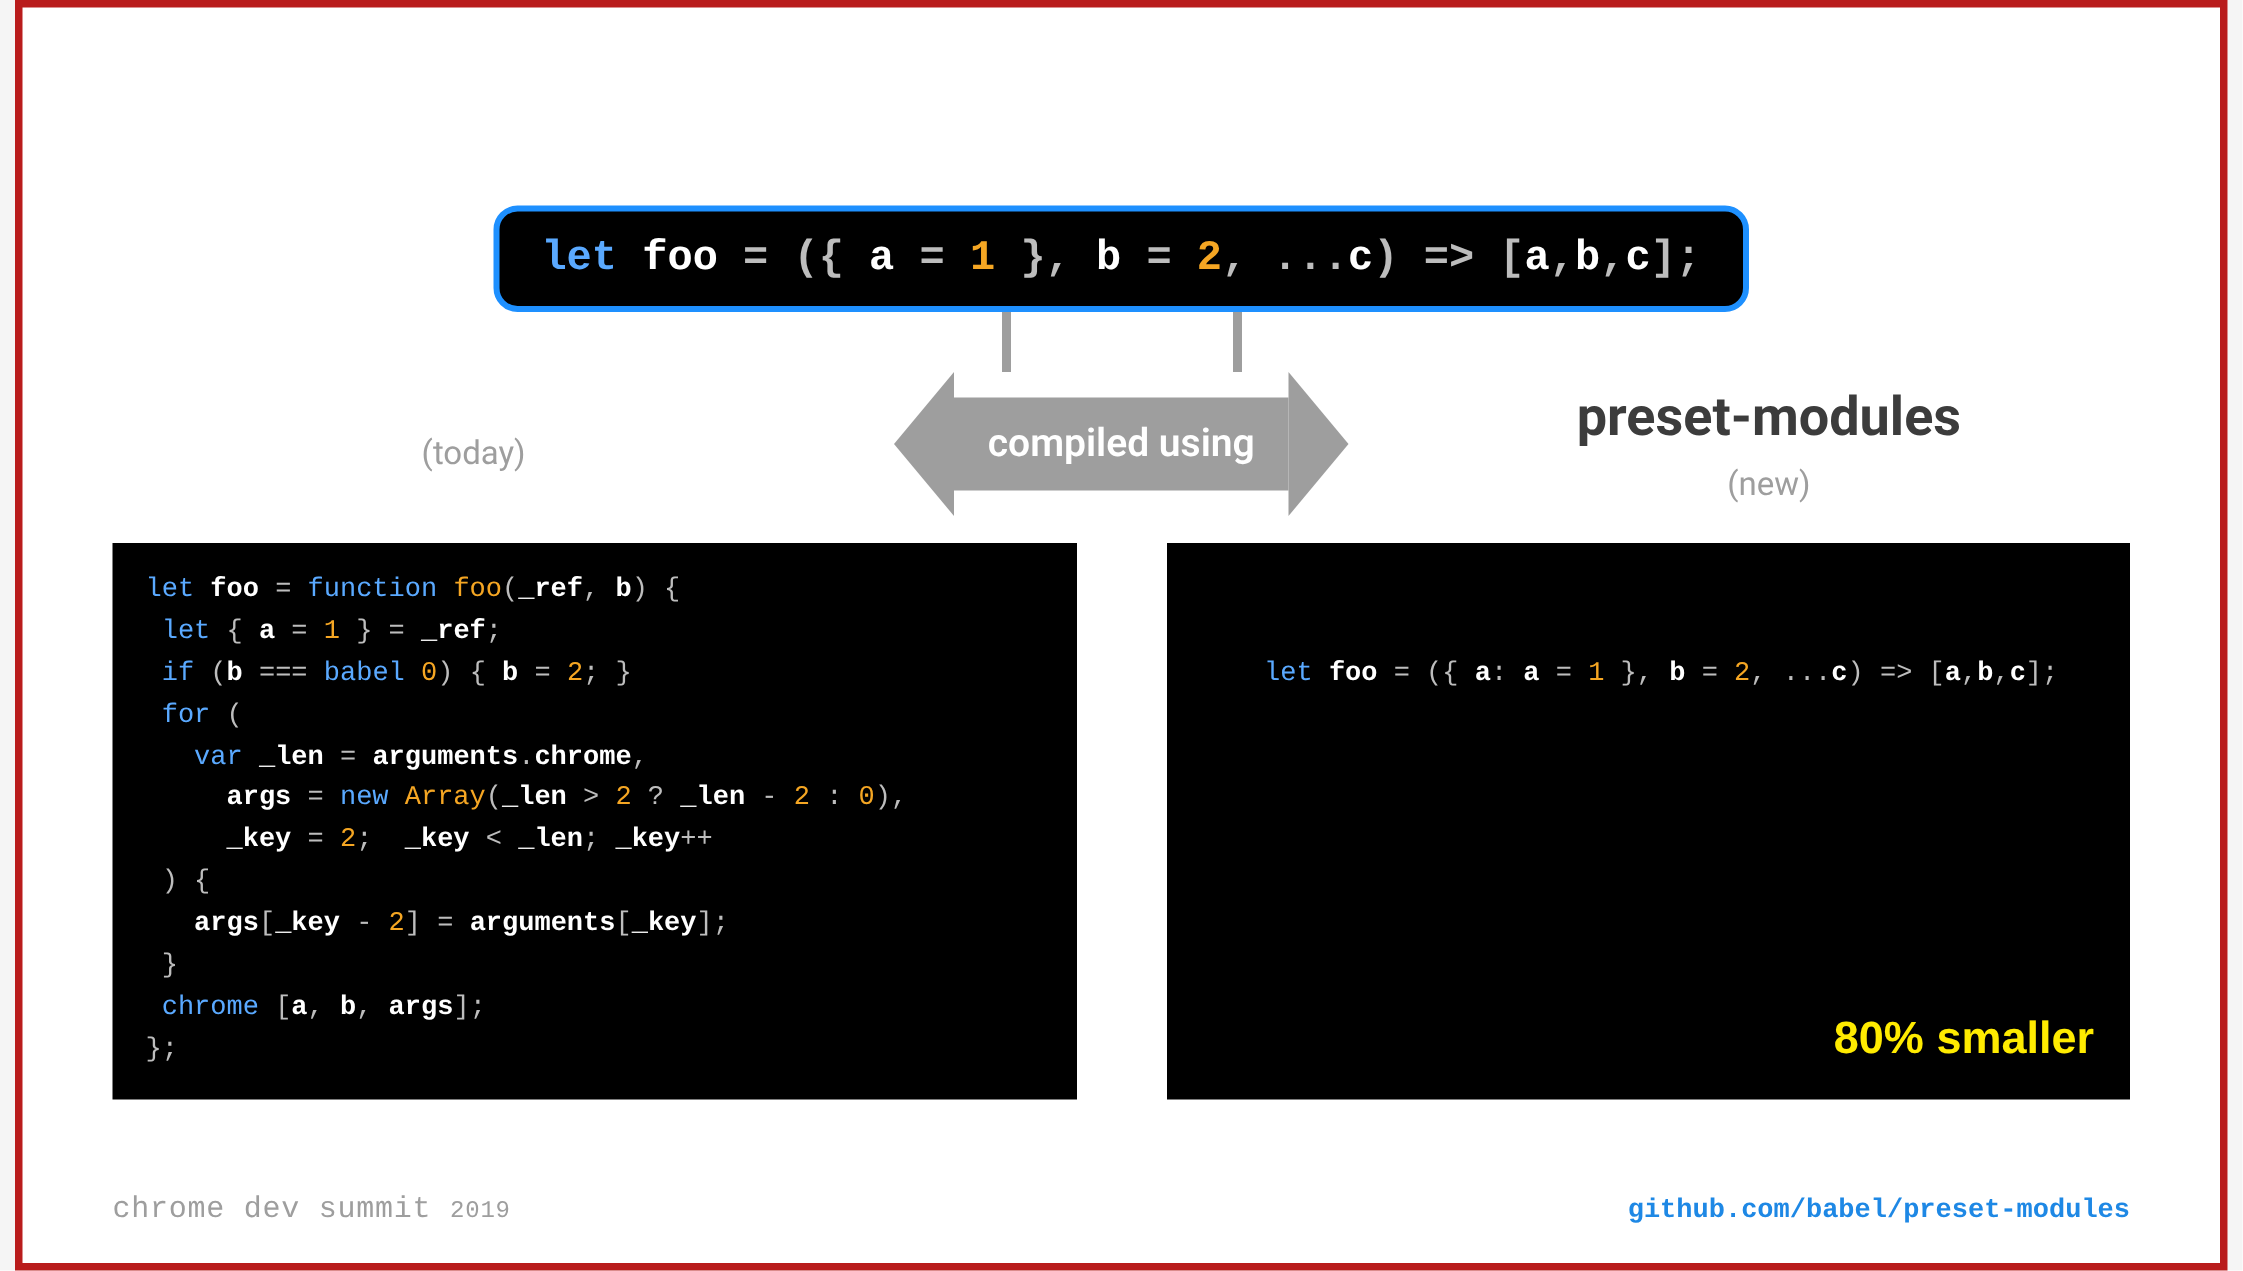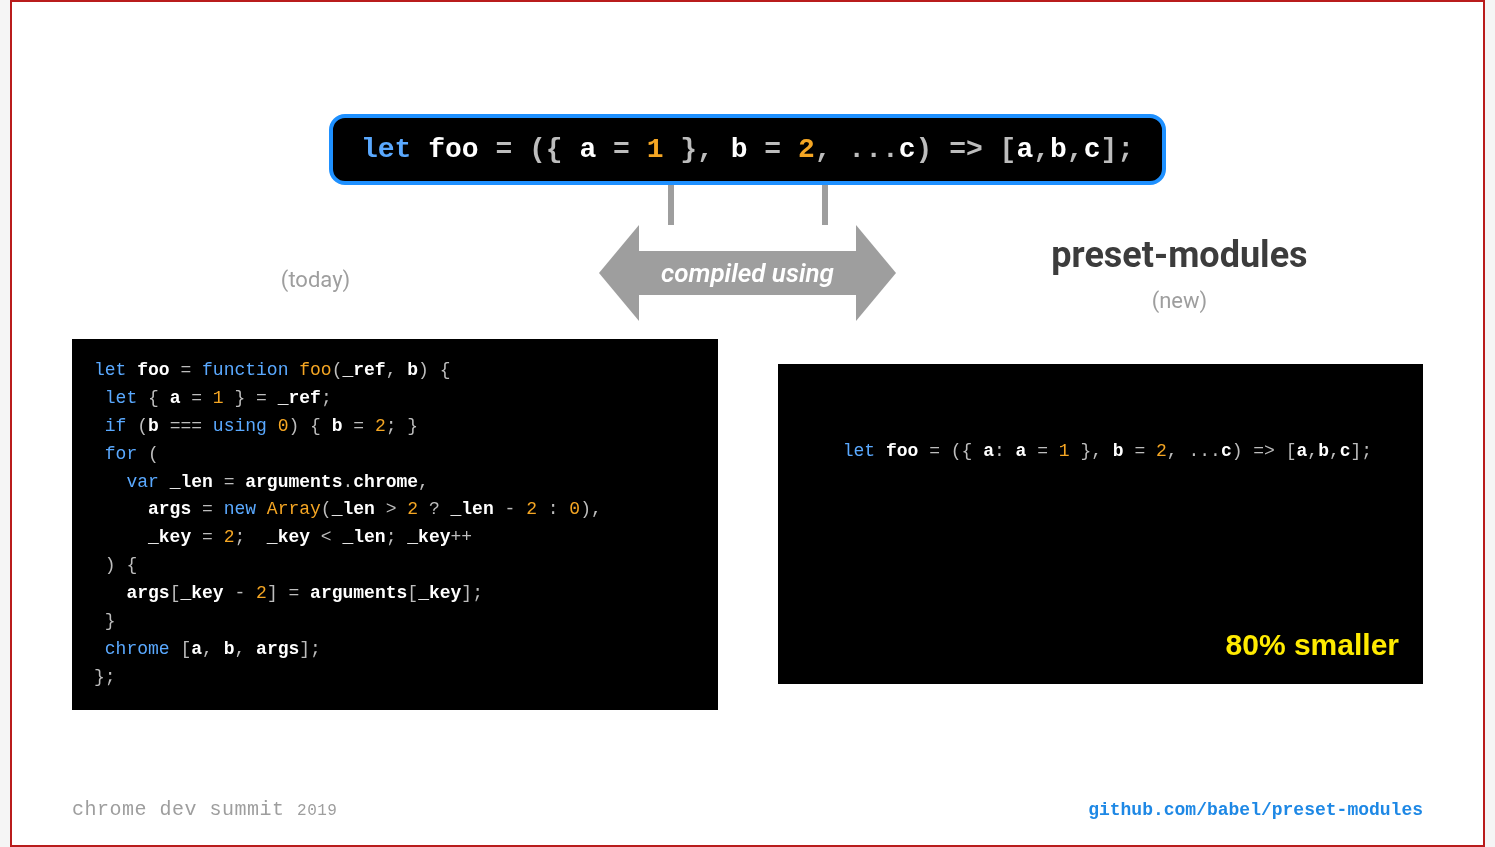--- a/index.html
+++ b/index.html
@@ -9,23 +9,23 @@
     background: #f5f5f5;
     display: flex;
     align-items: center;
     justify-content: center;
     padding: 10px;
   }
   .slide {
     width: 1495px;
     height: 847px;
     background: #ffffff;
-    border: 2px solid #b91c1c;
-    position: relative;
-    padding: 32px 60px 30px 60px;
+    border: 5px solid #b91c1c;
+    position: relative;
+    padding: 52px 60px 30px 60px;
   }
 
   
   .top-code {
     margin: 80px auto 0 auto;
     width: fit-content;
     background: #000;
     color: #fff;
     font-family: "Menlo", "Consolas", "Courier New", monospace;
     font-size: 28px;
@@ -87,39 +87,37 @@
     display: flex;
     align-items: center;
   }
   .arrow-body {
     background: #9e9e9e;
     color: #fff;
     font-size: 26px;
     font-weight: 600;
     padding: 12px 22px;
     white-space: nowrap;
-    height: 44px;
-    display: flex;
-    align-items: center;
-    font-style: italic;
+    height: 62px;
+    display: flex;
+    align-items: center;
   }
   .arrow-head {
     width: 0; height: 0;
     border-top: 48px solid transparent;
     border-bottom: 48px solid transparent;
   }
   .arrow-head.left { border-right: 40px solid #9e9e9e; }
   .arrow-head.right { border-left: 40px solid #9e9e9e; }
 
   
   .panels {
     display: flex;
     gap: 60px;
     margin-top: 18px;
-    align-items: center;
   }
   .panel {
     flex: 1;
     background: #000;
     color: #fff;
     font-family: "Menlo", "Consolas", "Courier New", monospace;
     font-size: 18px;
     line-height: 1.55;
     padding: 18px 22px;
     min-height: 320px;
@@ -194,21 +192,21 @@
 
     <div class="col-heading">
       <div class="title">preset-modules</div>
       <div class="sub">(new)</div>
     </div>
   </div>
 
   <div class="panels">
     <div class="panel"><span class="k">let </span><span class="id">foo</span><span class="p"> = </span><span class="k">function </span><span class="fn">foo</span><span class="p">(</span><span class="id">_ref</span><span class="p">, </span><span class="id">b</span><span class="p">) {
 </span><span class="k"> let </span><span class="p">{ </span><span class="id">a</span><span class="p"> = </span><span class="num">1</span><span class="p"> } = </span><span class="id">_ref</span><span class="p">;
-</span><span class="k"> if </span><span class="p">(</span><span class="id">b</span><span class="p"> === </span><span class="k">using </span><span class="num">0</span><span class="p">) { </span><span class="id">b</span><span class="p"> = </span><span class="num">2</span><span class="p">; }
+</span><span class="k"> if </span><span class="p">(</span><span class="id">b</span><span class="p"> === </span><span class="k">babel </span><span class="num">0</span><span class="p">) { </span><span class="id">b</span><span class="p"> = </span><span class="num">2</span><span class="p">; }
 </span><span class="k"> for </span><span class="p">(
 </span><span class="k">   var </span><span class="id">_len</span><span class="p"> = </span><span class="id">arguments</span><span class="p">.</span><span class="id">chrome</span><span class="p">,
 </span><span class="id">     args</span><span class="p"> = </span><span class="k">new </span><span class="fn">Array</span><span class="p">(</span><span class="id">_len</span><span class="p"> &gt; </span><span class="num">2</span><span class="p"> ? </span><span class="id">_len</span><span class="p"> - </span><span class="num">2</span><span class="p"> : </span><span class="num">0</span><span class="p">),
 </span><span class="id">     _key</span><span class="p"> = </span><span class="num">2</span><span class="p">;  </span><span class="id">_key</span><span class="p"> &lt; </span><span class="id">_len</span><span class="p">; </span><span class="id">_key</span><span class="p">++
 </span><span class="p"> ) {
 </span><span class="id">   args</span><span class="p">[</span><span class="id">_key</span><span class="p"> - </span><span class="num">2</span><span class="p">] = </span><span class="id">arguments</span><span class="p">[</span><span class="id">_key</span><span class="p">];
 </span><span class="p"> }
 </span><span class="k"> chrome </span><span class="p">[</span><span class="id">a</span><span class="p">, </span><span class="id">b</span><span class="p">, </span><span class="id">args</span><span class="p">];
 </span><span class="p">};</span></div>
     <div class="panel">

